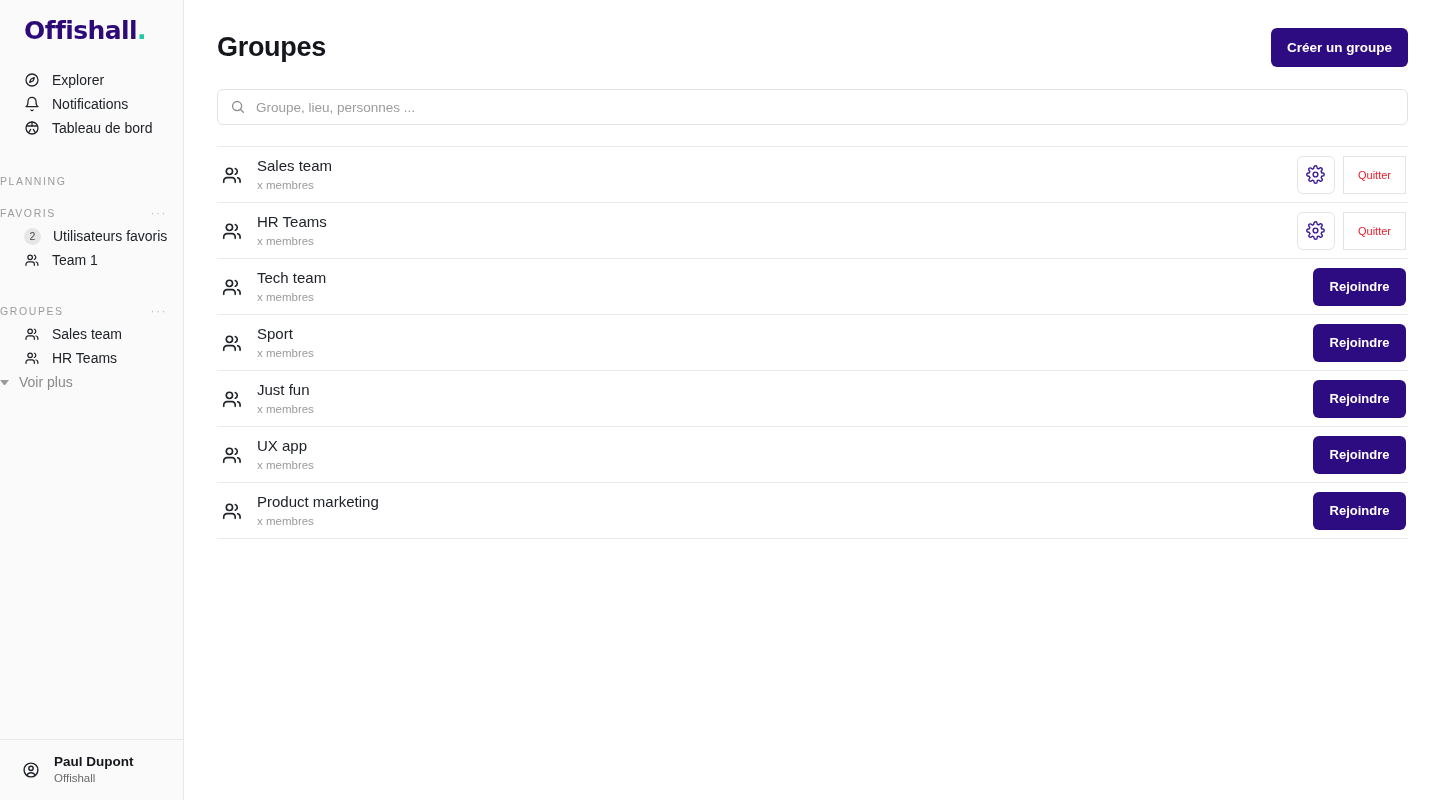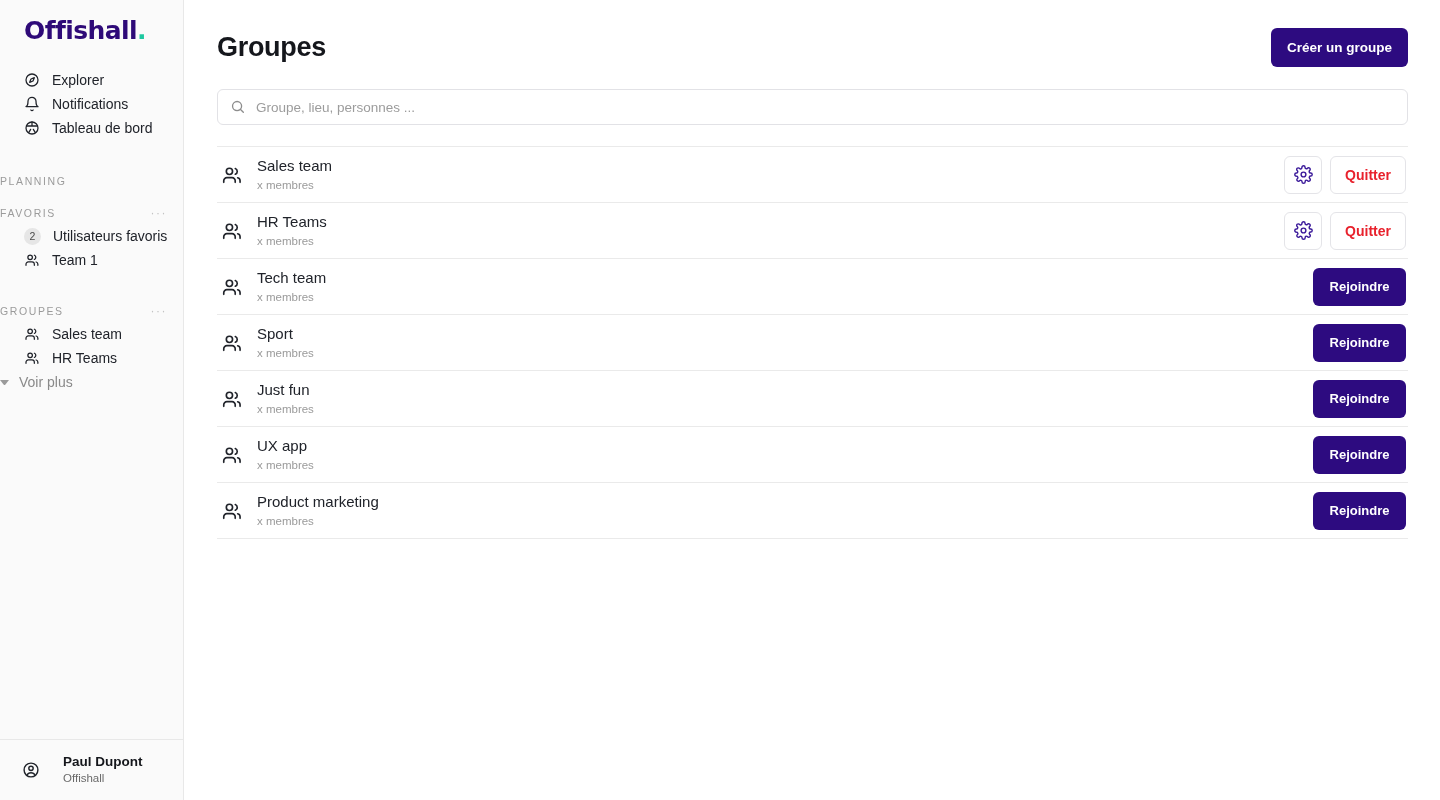--- a/index.html
+++ b/index.html
@@ -68,21 +68,21 @@
   }
   .tri {
     width: 0; height: 0; border-left: 4.5px solid transparent;
     border-right: 4.5px solid transparent; border-top: 5.5px solid #9a9a9a;
     flex: 0 0 9px;
   }
 
   .user-card {
     position: absolute; left: 0; bottom: 0; width: 184px;
     border-top: 1px solid #e8e8e8; padding: 14px 0 14px 22px;
-    display: flex; align-items: center; gap: 23px; cursor: pointer;
+    display: flex; align-items: center; gap: 14px; cursor: pointer;
   }
   .user-card .ico { width: 18px; height: 18px; flex: 0 0 18px; }
   .user-name { font-size: 13.5px; font-weight: bold; color: #15171c; line-height: 1.25; }
   .user-org  { font-size: 11.5px; color: #6a6a6a; line-height: 1.3; }
 
   
   .main { flex: 1 1 auto; padding: 0; position: relative; }
   .head {
     display: flex; align-items: center; justify-content: space-between;
     padding: 28px 32px 0 33px;
@@ -119,22 +119,22 @@
   .g-sub  { font-size: 11.5px; color: #9a9a9a; line-height: 1.4; margin-top: 1px; }
   .row-right { display: flex; align-items: center; gap: 8px; }
 
   .btn-icon {
     width: 38px; height: 38px; border: 1px solid #e4e4e8; border-radius: 6px;
     background: #fff; display: flex; align-items: center; justify-content: center;
     cursor: pointer; padding: 0;
   }
   .btn-icon .ico { width: 19px; height: 19px; }
   .btn-danger {
-    height: 38px; padding: 0 14px; border: 1px solid #e4e4e8; border-radius: 6px;
-    background: #fff; color: #e8212c; font-size: 14px; font-weight: bold;
+    height: 38px; padding: 0 14px; border: 1px solid #e4e4e8; border-radius: 0;
+    background: #fff; color: #e8212c; font-size: 11px; font-weight: normal;
     cursor: pointer; font-family: "Liberation Sans", sans-serif;
   }
   .btn-join {
     height: 38px; padding: 0 16px; border: none; border-radius: 6px;
     background: #2d0b80; color: #fff; font-size: 13px; font-weight: bold;
     cursor: pointer; font-family: "Liberation Sans", sans-serif; min-width: 93px;
   }
 </style>
 </head>
 <body>

